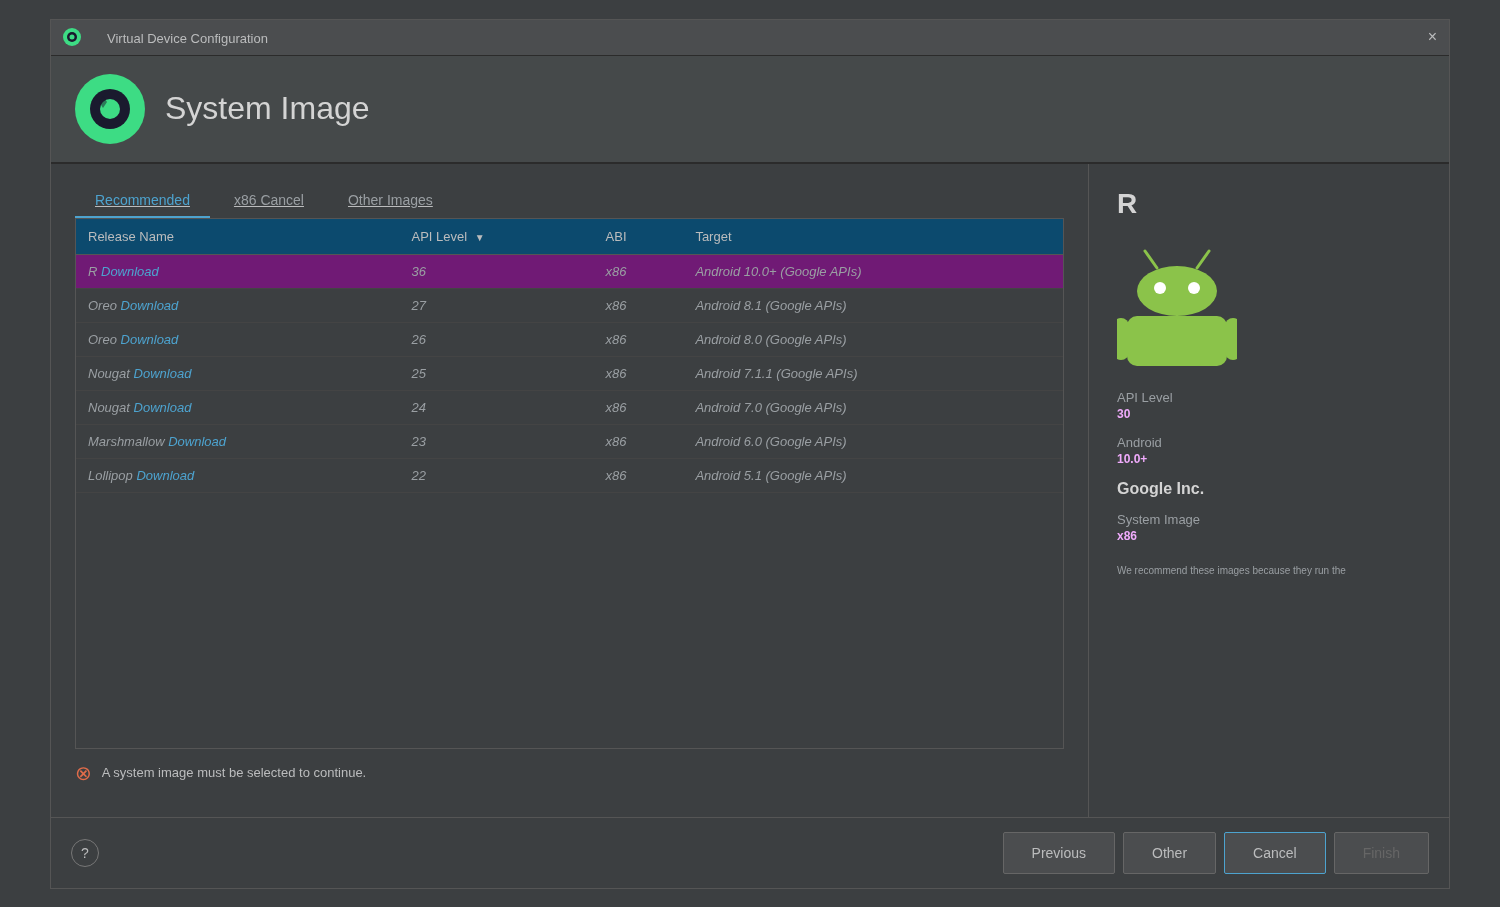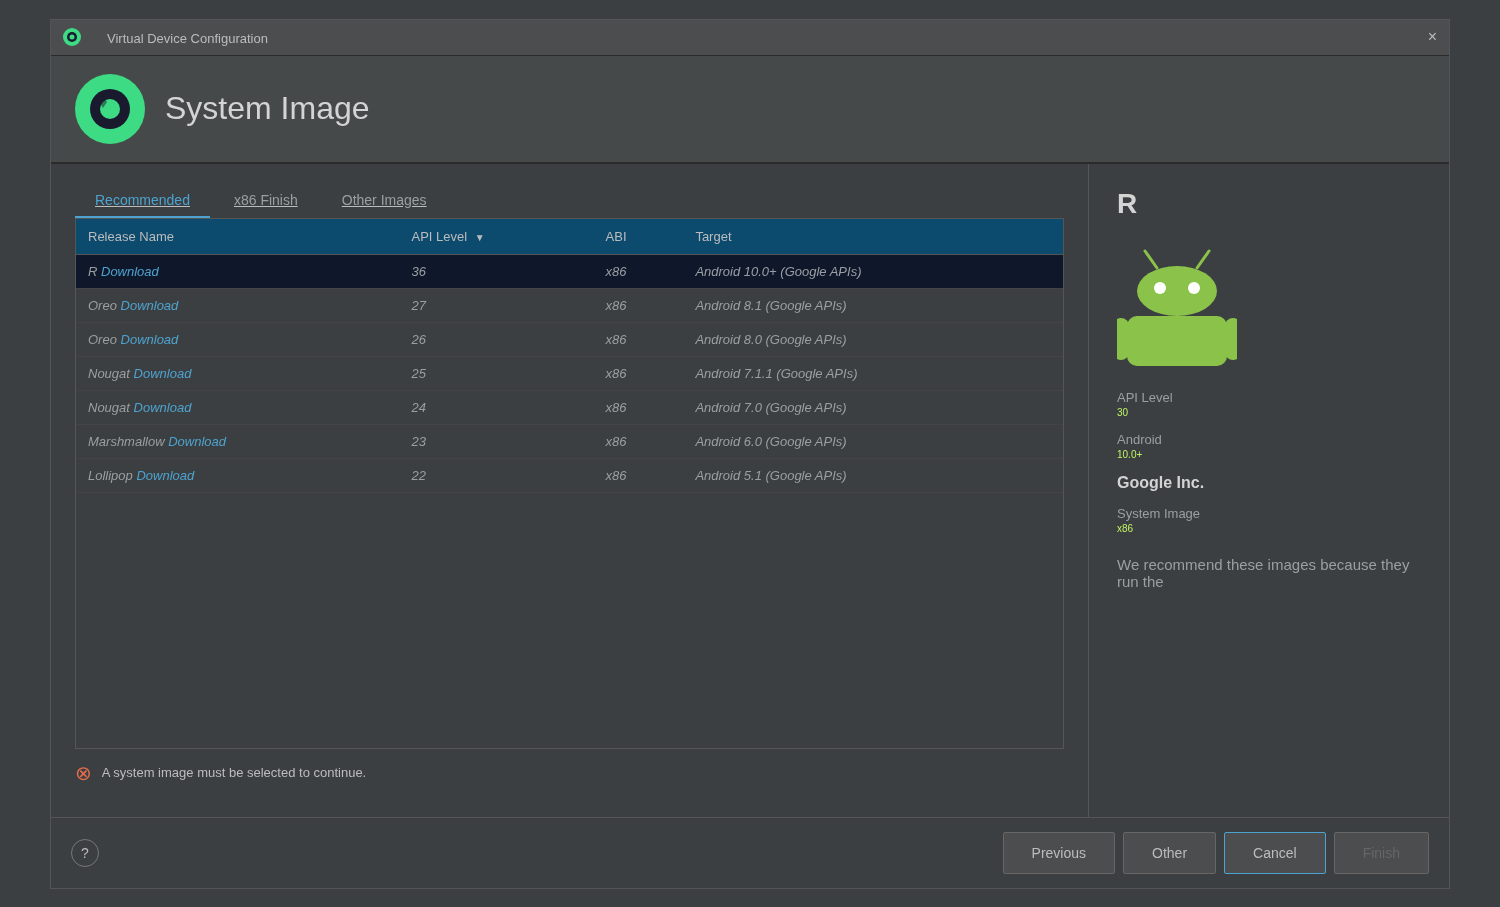--- a/index.html
+++ b/index.html
@@ -122,21 +122,21 @@
       font-size: 13px;
       color: #bbbcbd;
       font-weight: normal;
       border-bottom: 1px solid #555;
       cursor: pointer;
     }
     tbody tr {
       border-bottom: 1px solid #444;
     }
     tbody tr.selected {
-      background: #0f172a;
+      background: #701a75;
     }
     tbody td {
       padding: 9px 12px;
       font-size: 13px;
       color: #9a9fa3;
       font-style: italic;
     }
     tbody td:first-child {
       color: #9a9fa3;
     }
@@ -178,33 +178,33 @@
     }
     .android-robot {
       margin-bottom: 20px;
     }
     .info-label {
       font-size: 13px;
       color: #9a9fa3;
       margin-bottom: 2px;
     }
     .info-value {
-      font-size: 10px;
-      font-weight: normal;
-      color: #bef264;
+      font-size: 12px;
+      font-weight: bold;
+      color: #f0abfc;
       margin-bottom: 14px;
     }
     .info-vendor {
       font-size: 16px;
       font-weight: bold;
       color: #d4d4d4;
       margin-bottom: 14px;
     }
     .recommend-text {
-      font-size: 15px;
+      font-size: 10px;
       color: #9a9fa3;
       margin-top: 8px;
     }
     .footer {
       background: #3c3f41;
       border-top: 1px solid #555;
       padding: 14px 20px;
       display: flex;
       align-items: center;
       justify-content: space-between;
@@ -285,21 +285,21 @@
     </svg>
     <h1 class="header-title">System Image</h1>
   </div>
 
   <div class="content-area">
 
     <div class="left-panel">
 
       <div class="tabs">
         <div class="tab active">Recommended</div>
-        <div class="tab">x86 Finish</div>
+        <div class="tab">x86 Cancel</div>
         <div class="tab">Other Images</div>
       </div>
 
       <div class="table-container">
         <table>
           <thead>
             <tr>
               <th>
                 <span>Release Name</span>
               </th>

